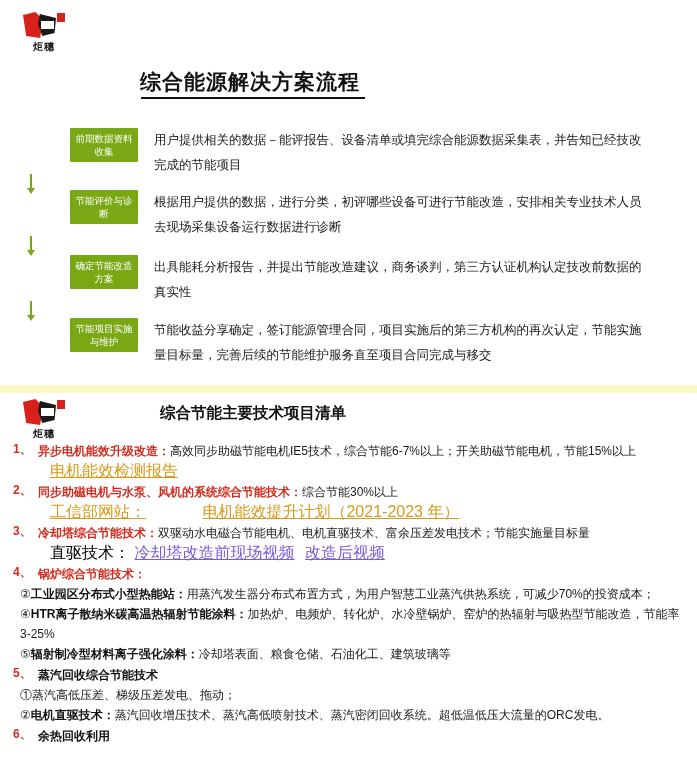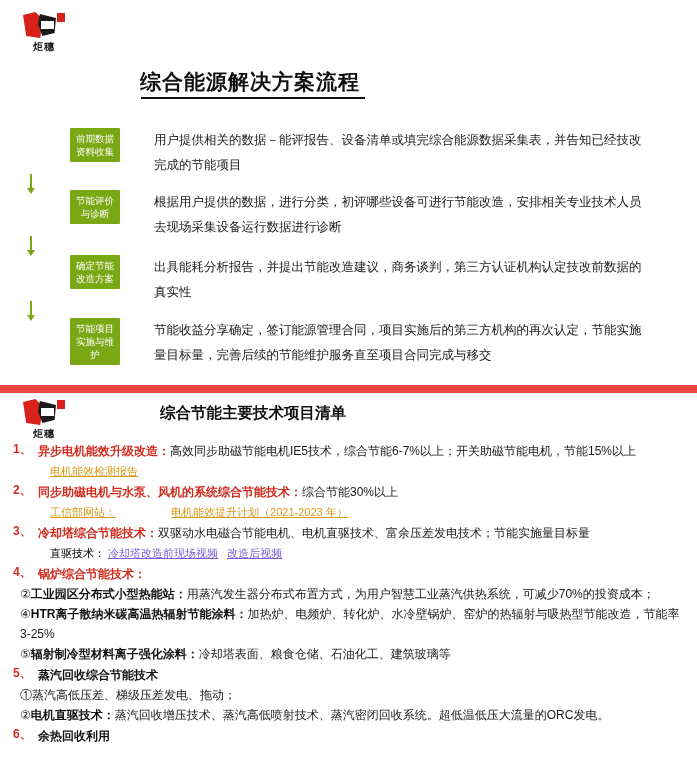--- a/index.html
+++ b/index.html
@@ -5,21 +5,21 @@
   html, body {
     margin: 0;
     padding: 0;
     background: #ffffff;
     font-family: "Liberation Sans", sans-serif;
   }
   .page {
     width: 697px;
     height: 780px;
     position: relative;
-    background: #ef4444;
+    background: #fef9c3;
     overflow: hidden;
   }
   
   .card-top {
     position: absolute;
     left: 0;
     top: 0;
     width: 697px;
     height: 385px;
     background: #ffffff;
@@ -99,21 +99,21 @@
 
   .flow-row {
     position: absolute;
     left: 70px;
     width: 580px;
   }
   .flow-badge {
     position: absolute;
     left: 0;
     top: 0;
-    width: 50px;
+    width: 68px;
     min-height: 34px;
     background: #7aa714;
     color: #ffffff;
     font-size: 9.5px;
     line-height: 13px;
     text-align: center;
     padding: 4px 2px;
     box-sizing: border-box;
     border-radius: 1px;
   }
@@ -191,21 +191,21 @@
     color: #d89a1a;
     text-decoration: underline;
   }
   .link-blue {
     color: #7a5bd6;
     text-decoration: underline;
   }
   .green-b { color: #2f7d32; font-weight: bold; }
   .red-b { color: #d12b1e; font-weight: bold; }
   .sub { margin-left: 10px; }
-  .indent-line { margin-left: 28px; font-size: 11px; line-height: 20px; }
+  .indent-line { margin-left: 28px; font-size: 16px; line-height: 20px; }
 </style>
 </head>
 <body>
 
 <div class="page">
 
   <div class="card-top">
 
     <div class="logo top-logo">
       <div class="mark">

